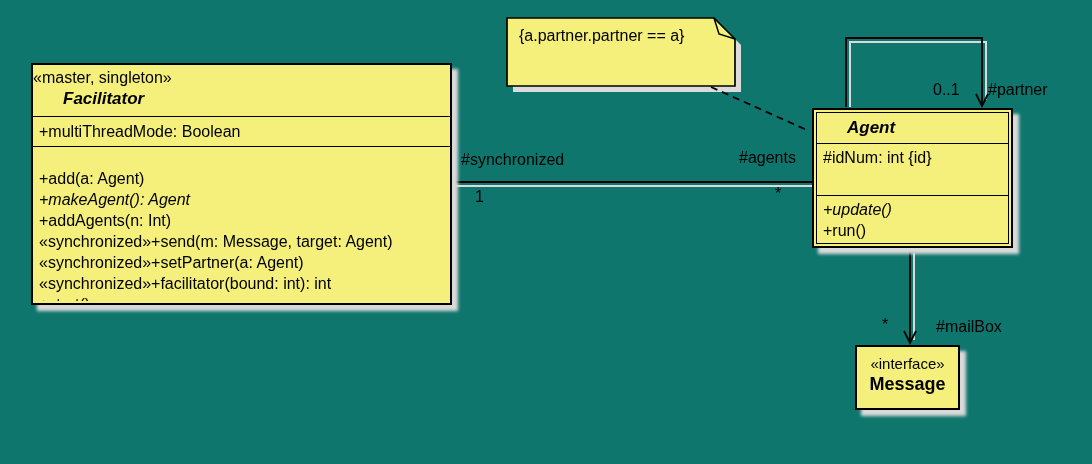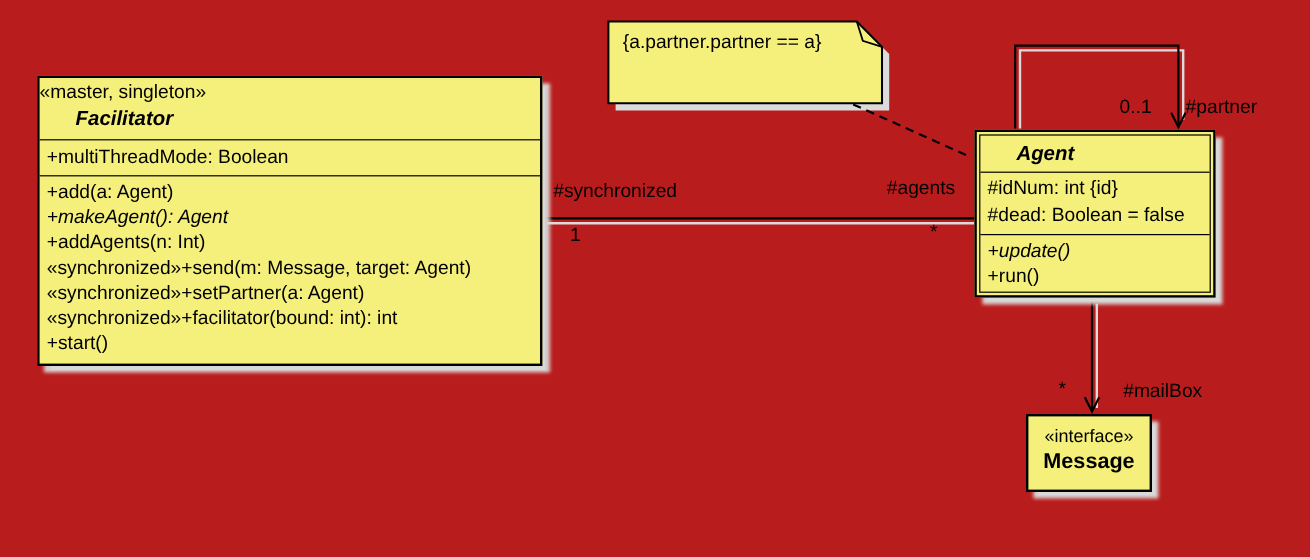--- a/index.html
+++ b/index.html
@@ -1,17 +1,17 @@
 <!DOCTYPE html>
 <html><head>
 <meta charset="utf-8">
 <style>
   html,body{margin:0;padding:0;background:#ffffff;}
   .canvas{
-    position:relative;width:1092px;height:464px;background:#b91c1c;overflow:hidden;
+    position:relative;width:1092px;height:464px;background:#0f766e;overflow:hidden;
     font-family:"Liberation Sans",sans-serif;color:#000;
   }
   .lines-layer{position:absolute;left:0;top:0;width:1092px;height:464px;z-index:1;}
   .uml-class{
     position:absolute;z-index:2;box-sizing:border-box;
     background:#f5ef7b;border:2px solid #000;
     box-shadow:6px 6px 3px #d9d9d9;
     font-size:16px;
   }
   .compartment{box-sizing:border-box;overflow:hidden;}
@@ -20,21 +20,21 @@
   .stereotype{font-size:16px;padding-top:4px;}
   .class-name{font-size:17px;font-weight:bold;padding-top:2px;}
   .abstract{font-style:italic;margin-left:30px;}
   .member-line{padding-left:6px;white-space:nowrap;line-height:21px;}
   .ops .member-line,.attrs .member-line{font-size:16px;}
   .italic{font-style:italic;}
   
   .facilitator{left:31px;top:63px;width:421px;height:242px;}
   .facilitator .hdr{height:51px;}
   .facilitator .attrs{height:30px;padding-top:4px;}
-  .facilitator .ops{height:155px;padding-top:3px;}
+  .facilitator .ops{height:155px;padding-top:21px;}
   
   .agent{left:812px;top:108px;width:201px;height:140px;box-shadow:6px 6px 3px #d9d9d9;}
   .agent-inner{
     position:absolute;left:2px;top:2px;right:2px;bottom:2px;
     border:1.5px solid #000;box-sizing:border-box;
   }
   .agent .hdr{height:30px;}
   .agent .class-name{padding-top:5px;}
   .agent .attrs{height:52px;padding-top:3px;}
   .agent .attrs .member-line{line-height:22px;}
@@ -101,21 +101,20 @@
     </div>
   </div>
 
   <div class="uml-class agent">
     <div class="agent-inner">
       <div class="compartment hdr">
         <div class="class-name abstract">Agent</div>
       </div>
       <div class="compartment attrs">
         <div class="member-line">#idNum: int {id}</div>
-        <div class="member-line">#dead: Boolean = false</div>
       </div>
       <div class="compartment ops">
         <div class="member-line italic">+update()</div>
         <div class="member-line">+run()</div>
       </div>
     </div>
   </div>
 
   <div class="uml-class message">
     <div class="stereotype">«interface»</div>

